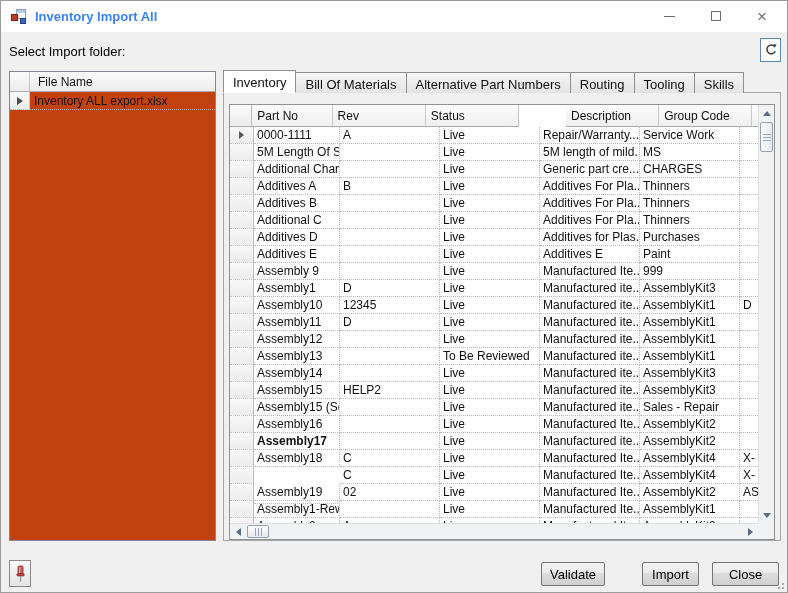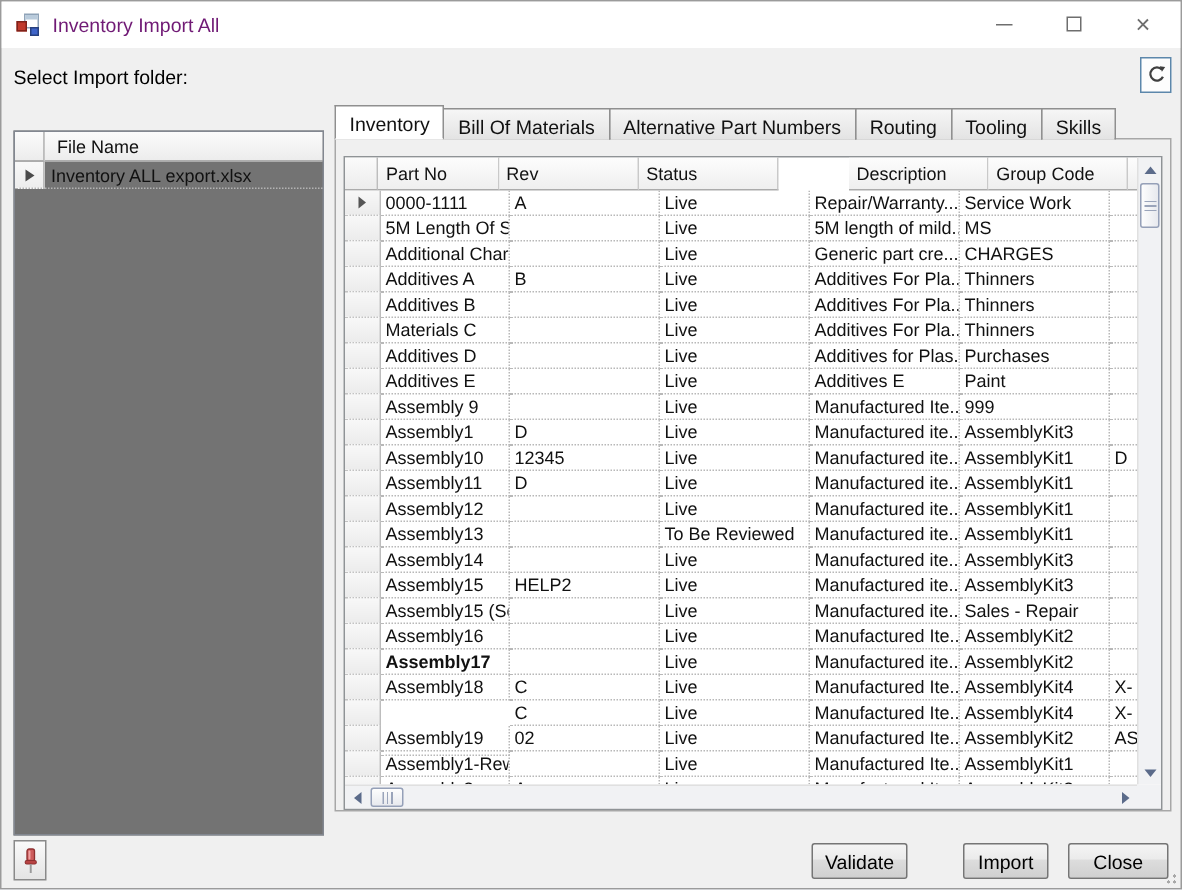--- a/index.html
+++ b/index.html
@@ -11,39 +11,39 @@
     background:#f0f0f0; border:1px solid #9b9b9b; overflow:hidden;
   }
 
   
   .titlebar { position:absolute; left:0; top:0; width:100%; height:31px; background:#ffffff; }
   .app-icon { position:absolute; left:10px; top:7px; width:16px; height:16px; }
   .app-icon .win  { position:absolute; left:5px; top:1px; width:10px; height:10px; background:#fff; border:1px solid #8fa3b8; }
   .app-icon .win::before { content:""; position:absolute; left:0; top:0; width:100%; height:3px; background:#b9cbdc; }
   .app-icon .red  { position:absolute; left:0px; top:6px; width:7px; height:7px; background:#c0392b; border:1px solid #7e221a; }
   .app-icon .blue { position:absolute; left:9px; top:10px; width:6px; height:6px; background:#3f64c8; border:1px solid #27407f; }
-  .title-text { position:absolute; left:34px; top:8px; font-size:13px; color:#701a75; }
+  .title-text { position:absolute; left:34px; top:8px; font-size:13px; color:#3b82f6;font-weight:bold; }
   .cap-btn { position:absolute; top:0; width:40px; height:30px; display:flex; align-items:center; justify-content:center; color:#6e6e6e; cursor:default; }
   .cap-min { right:98px; } .cap-max { right:51px; } .cap-close { right:5px; font-size:17px; line-height:17px; }
   .glyph-min { width:11px; height:1px; background:#6e6e6e; }
   .glyph-max { width:10px; height:10px; border:1px solid #6e6e6e; }
 
   
   .folder-label { position:absolute; left:8px; top:43px; font-size:13px; color:#000; }
   .folder-input { position:absolute; left:125px; top:37px; width:633px; height:24px; background:#fff;
                   border:1px solid #7b9cba; display:flex; align-items:center; font-size:13px; }
   .folder-path { padding-left:4px; white-space:nowrap; overflow:hidden; flex:1; }
   .caret { width:1px; height:15px; background:#000; margin-left:0px; }
   .browse-btn { width:16px; height:100%; border-left:1px solid #d7d7d7; color:#333; font-size:11px;
                 display:flex; align-items:flex-end; justify-content:center; padding-bottom:2px; background:#fdfdfd; }
   .refresh-btn { position:absolute; left:759px; top:37px; width:21px; height:24px; background:#fdfdfd;
                  border:1px solid #5c87ab; display:flex; align-items:center; justify-content:center; }
 
   
-  .filepanel { position:absolute; left:8px; top:70px; width:207px; height:470px; background:#737373; border:1px solid #828790;margin-top:16px; }
+  .filepanel { position:absolute; left:8px; top:70px; width:207px; height:470px; background:#c2410c; border:1px solid #828790; }
   .fp-header { display:flex; height:20px; }
   .fp-corner { width:20px; background:linear-gradient(#fbfbfb,#ececec); border-right:1px solid #c5c5c5; border-bottom:1px solid #ababab; }
   .fp-colhead { flex:1; background:linear-gradient(#fbfbfb,#ececec); border-bottom:1px solid #ababab;
                 font-size:12px; color:#111; display:flex; align-items:center; padding-left:8px; }
   .fp-row { display:flex; height:18px; }
   .fp-sel { width:20px; background:linear-gradient(#f8f8f8,#ededed); border-right:1px solid #c5c5c5; border-bottom:1px dotted #b3b3b3;
             display:flex; align-items:center; justify-content:center; }
   .fp-name { flex:1; font-size:12px; color:#111; display:flex; align-items:center; padding-left:4px;
              border-bottom:1px dotted #b3b3b3; white-space:nowrap; overflow:hidden; }
   .tri { width:0; height:0; border-left:6px solid #4b4b4b; border-top:4px solid transparent; border-bottom:4px solid transparent; }
@@ -219,21 +219,21 @@
               <div class="rh"></div>
               <div class="gcell" style="width: 86px;">Additives B</div>
               <div class="gcell" style="width: 100px;"></div>
               <div class="gcell" style="width: 100px;">Live</div>
               <div class="gcell" style="width: 100px;">Additives For Pla...</div>
               <div class="gcell" style="width: 100px;">Thinners</div>
               <div class="gcell" style="width: 40px;"></div>
             </div>
             <div class="grow">
               <div class="rh"></div>
-              <div class="gcell" style="width: 86px;">Materials C</div>
+              <div class="gcell" style="width: 86px;">Additional C</div>
               <div class="gcell" style="width: 100px;"></div>
               <div class="gcell" style="width: 100px;">Live</div>
               <div class="gcell" style="width: 100px;">Additives For Pla...</div>
               <div class="gcell" style="width: 100px;">Thinners</div>
               <div class="gcell" style="width: 40px;"></div>
             </div>
             <div class="grow">
               <div class="rh"></div>
               <div class="gcell" style="width: 86px;">Additives D</div>
               <div class="gcell" style="width: 100px;"></div>

